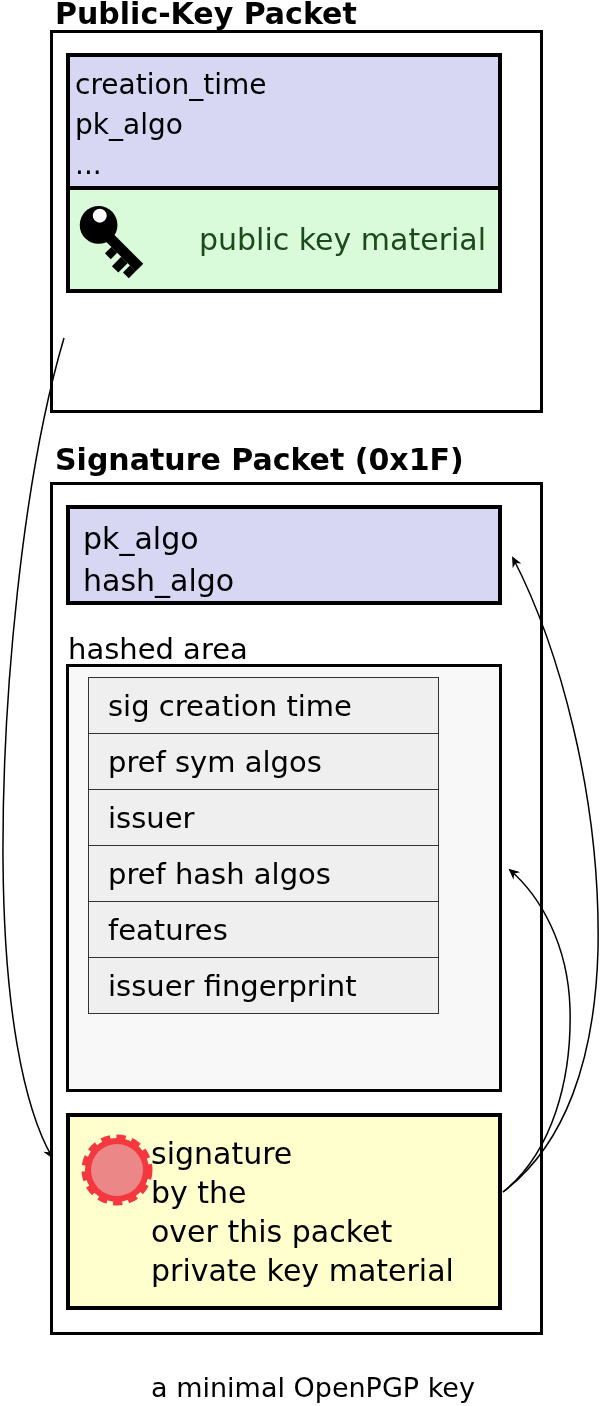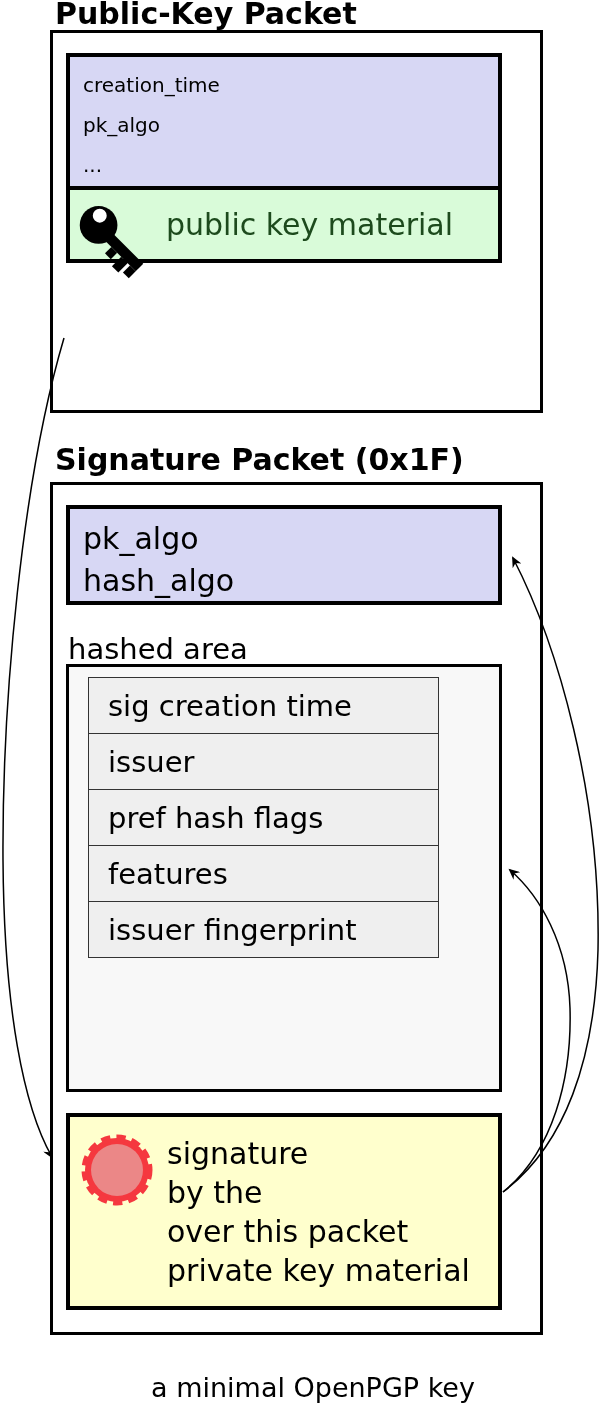--- a/index.html
+++ b/index.html
@@ -5,53 +5,53 @@
   html,body{margin:0;padding:0;background:#fff;}
   #canvas{
     position:relative;width:602px;height:1406px;background:#fff;
     font-family:"DejaVu Sans","Liberation Sans",sans-serif;color:#000;overflow:hidden;
   }
   .abs{position:absolute;box-sizing:border-box;}
   .title{font-weight:bold;font-size:30px;white-space:nowrap;}
   .outer{border:3px solid #000;background:#fff;}
   .thickbox{border:4px solid #000;}
   .lav{background:var(--lavender);}
-  .fields{font-size:20px;line-height:40px;padding:8px 0 0 13px;}
+  .fields{font-size:28px;line-height:40px;padding:8px 0 0 5px;}
   .fields2{font-size:30px;line-height:42px;padding:9px 0 0 13px;}
   .greenbox{background:var(--green);display:flex;align-items:center;}
   .green-label{color:var(--green_text);font-size:30px;margin-left:10px;white-space:nowrap;}
   .hashed-label{font-size:29px;}
   .rows{position:absolute;left:88px;top:677px;width:351px;text-align:center;}
   .row{
     height:57px;background:var(--row_bg);border:1px solid var(--row_border);
     margin-top:-1px;box-sizing:border-box;display:flex;align-items:center;
     padding-left:19px;font-size:29px;white-space:nowrap;
   }
   .rows .row:first-child{margin-top:0;}
   .yellowbox{background:var(--yellow);}
-  .sig-text{position:absolute;left:97px;top:17px;font-size:30px;line-height:39px;white-space:nowrap;}
+  .sig-text{position:absolute;left:81px;top:17px;font-size:30px;line-height:39px;white-space:nowrap;}
   .caption{position:absolute;left:12px;top:1372px;width:602px;text-align:center;font-size:27px;}
   #arrows{position:absolute;left:0;top:0;pointer-events:none;}
 </style>
 </head>
 <body>
 
 <div id="canvas">
 
   <div class="abs title" style="left:55px;top:-4px;">Public-Key Packet</div>
 
   <div class="abs outer" style="left:50px;top:30px;width:493px;height:383px;"></div>
 
   <div class="abs lav thickbox fields" style="left:66px;top:53px;width:436px;height:137px;">
     <div>creation_time</div>
     <div>pk_algo</div>
     <div>...</div>
   </div>
 
-  <div class="abs greenbox thickbox" style="left:66px;top:186px;width:436px;height:77px;">
+  <div class="abs greenbox thickbox" style="left:66px;top:186px;width:436px;height:107px;padding-left:33px;">
     <span class="abs" style="left:4px;top:10px;width:82px;height:86px;">
       <svg width="82" height="86" viewBox="0 0 100 104">
         <g transform="rotate(45 30 30)">
           <circle cx="30" cy="30" r="23" fill="#000"></circle>
           <circle cx="23" cy="21" r="8.5" fill="#fff"></circle>
           <rect x="48" y="25" width="54" height="13" fill="#000"></rect>
           <rect x="60" y="38" width="10" height="11" fill="#000"></rect>
           <rect x="77" y="38" width="11" height="16" fill="#000"></rect>
           <rect x="92" y="38" width="10" height="12" fill="#000"></rect>
         </g>
@@ -68,22 +68,23 @@
     <div>pk_algo</div>
     <div>hash_algo</div>
   </div>
 
   <div class="abs hashed-label" style="left:68px;top:632px;text-align:center;">hashed area</div>
 
   <div class="abs" style="left:66px;top:664px;width:436px;height:428px;border:3px solid #000;background:var(--hashed_bg);"></div>
 
   <div class="rows">
     <div class="row">sig creation time</div>
+    <div class="row">pref sym algos</div>
     <div class="row">issuer</div>
-    <div class="row">pref hash flags</div>
+    <div class="row">pref hash algos</div>
     <div class="row">features</div>
     <div class="row">issuer fingerprint</div>
   </div>
 
   <div class="abs yellowbox thickbox" style="left:66px;top:1113px;width:436px;height:197px;">
     <span class="abs" style="left:6px;top:12px;width:82px;height:82px;">
       <svg width="82" height="82" viewBox="0 0 82 82">
         <circle cx="41" cy="41" r="32" fill="var(--seal_red)" stroke="var(--seal_red)" stroke-width="7" stroke-dasharray="9 6"></circle>
         <circle cx="41" cy="41" r="26" fill="var(--seal_inner)"></circle>
       </svg>

